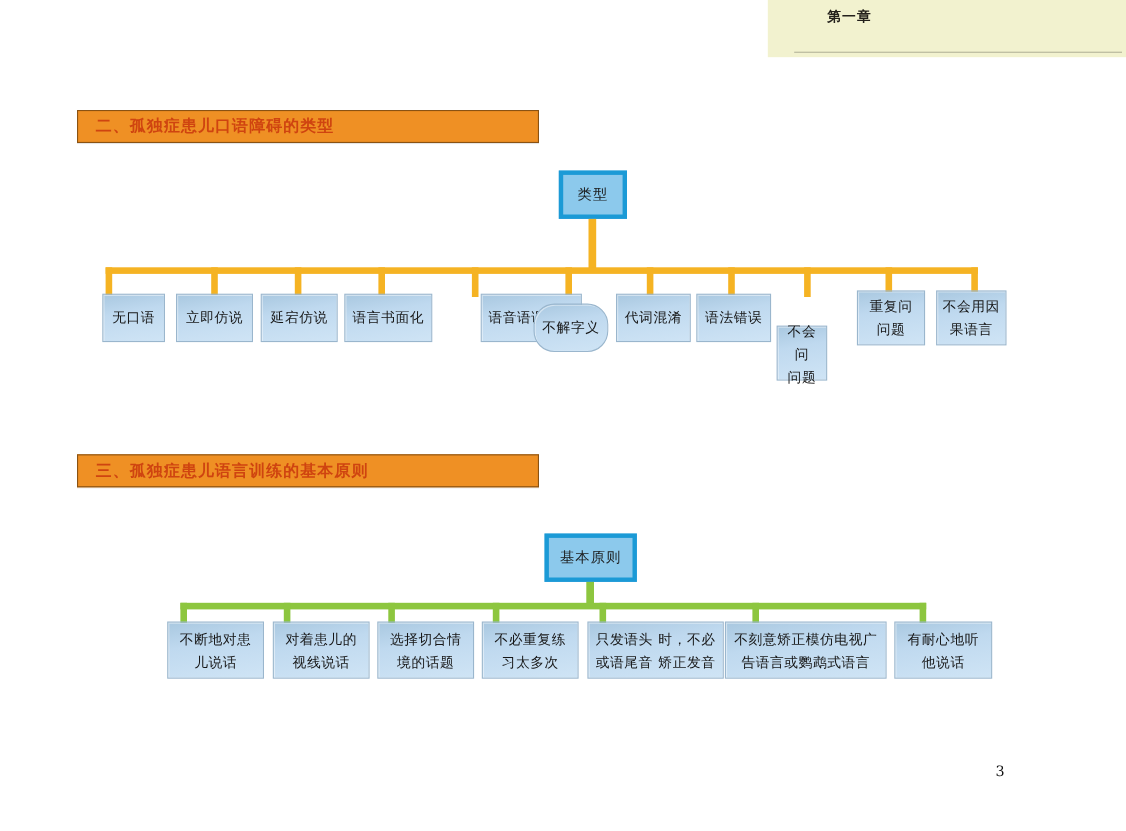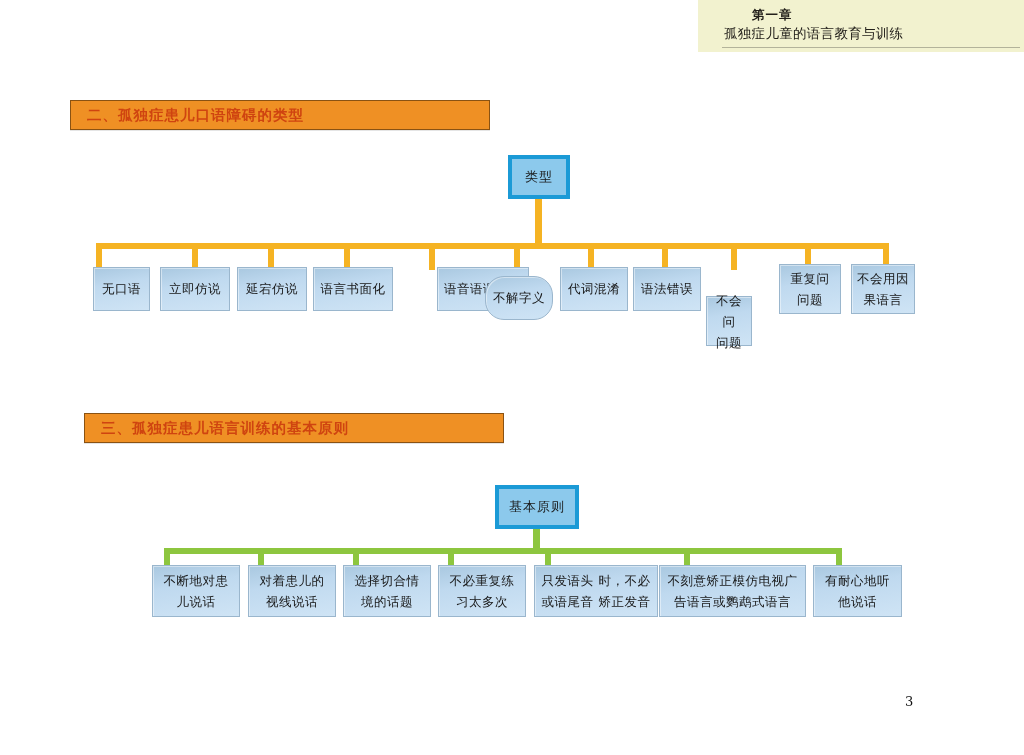--- a/index.html
+++ b/index.html
@@ -70,21 +70,21 @@
     top: 50%;
     transform: translateY(-50%);
     font-family: "DejaVu Sans", "Liberation Sans", sans-serif;
     font-weight: bold;
     font-size: 14.5px;
     color: #cf4410;
     letter-spacing: 1px;
     white-space: nowrap;
   }
   #section-bar-2 { left: 70px; top: 100px; width: 420px; }
-  #section-bar-3 { left: 70px; top: 413px; width: 420px; margin-left: 14px; }
+  #section-bar-3 { left: 70px; top: 413px; width: 420px; }
 
   
   .root-node {
     position: absolute;
     box-sizing: border-box;
     background: #8cc9ec;
     border: 4px solid #1b9ad6;
     display: flex;
     align-items: center;
     justify-content: center;
@@ -131,21 +131,20 @@
     font-family: "DejaVu Serif", "Liberation Serif", serif;
     font-size: 13px;
     color: #111;
   }
 </style>
 </head>
 <body>
 
 <div id="chapter-banner">
   <div class="chapter-no">第一章</div>
-  <div class="chapter-title">孤独症儿童的语言教育与训练</div>
   <div class="banner-rule"></div>
 </div>
 
 <div class="section-bar" id="section-bar-2">
   <span class="section-label">二、孤独症患儿口语障碍的类型</span>
 </div>
 
 <div>
 
   <div class="root-node" id="root-node-types">

